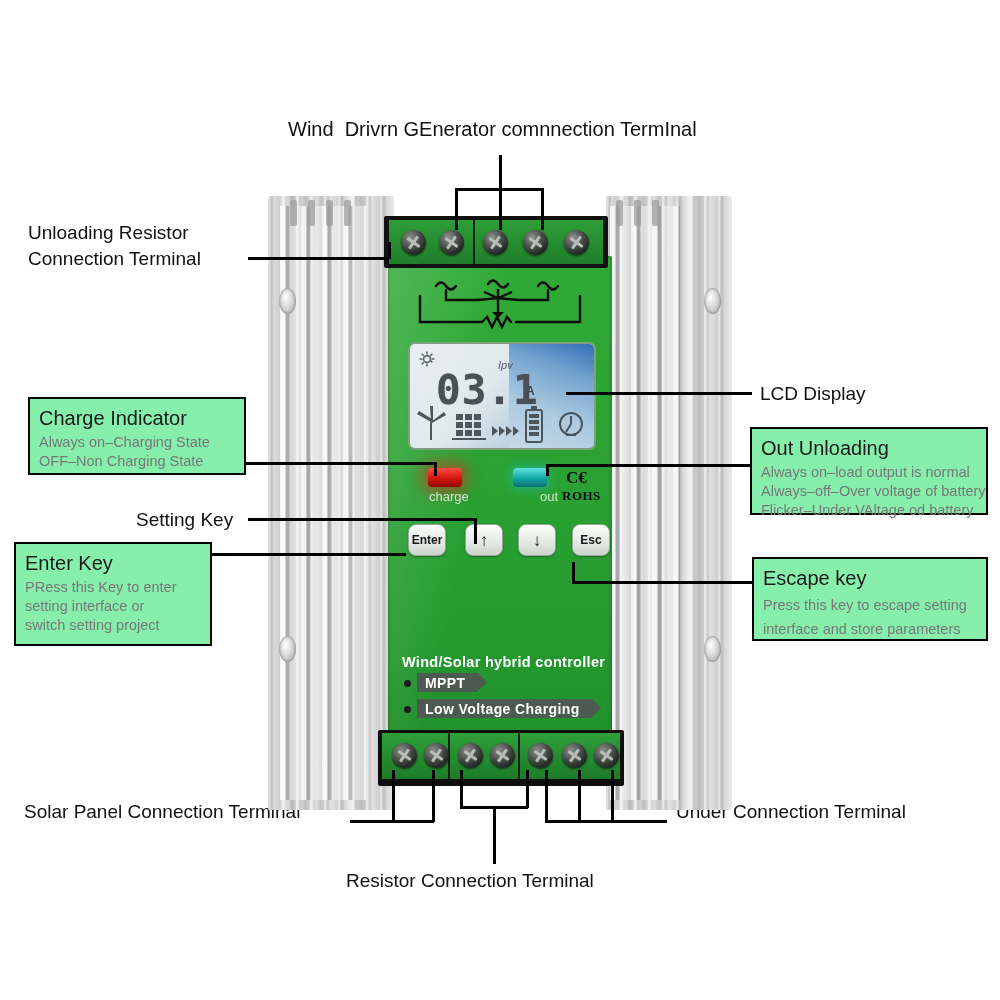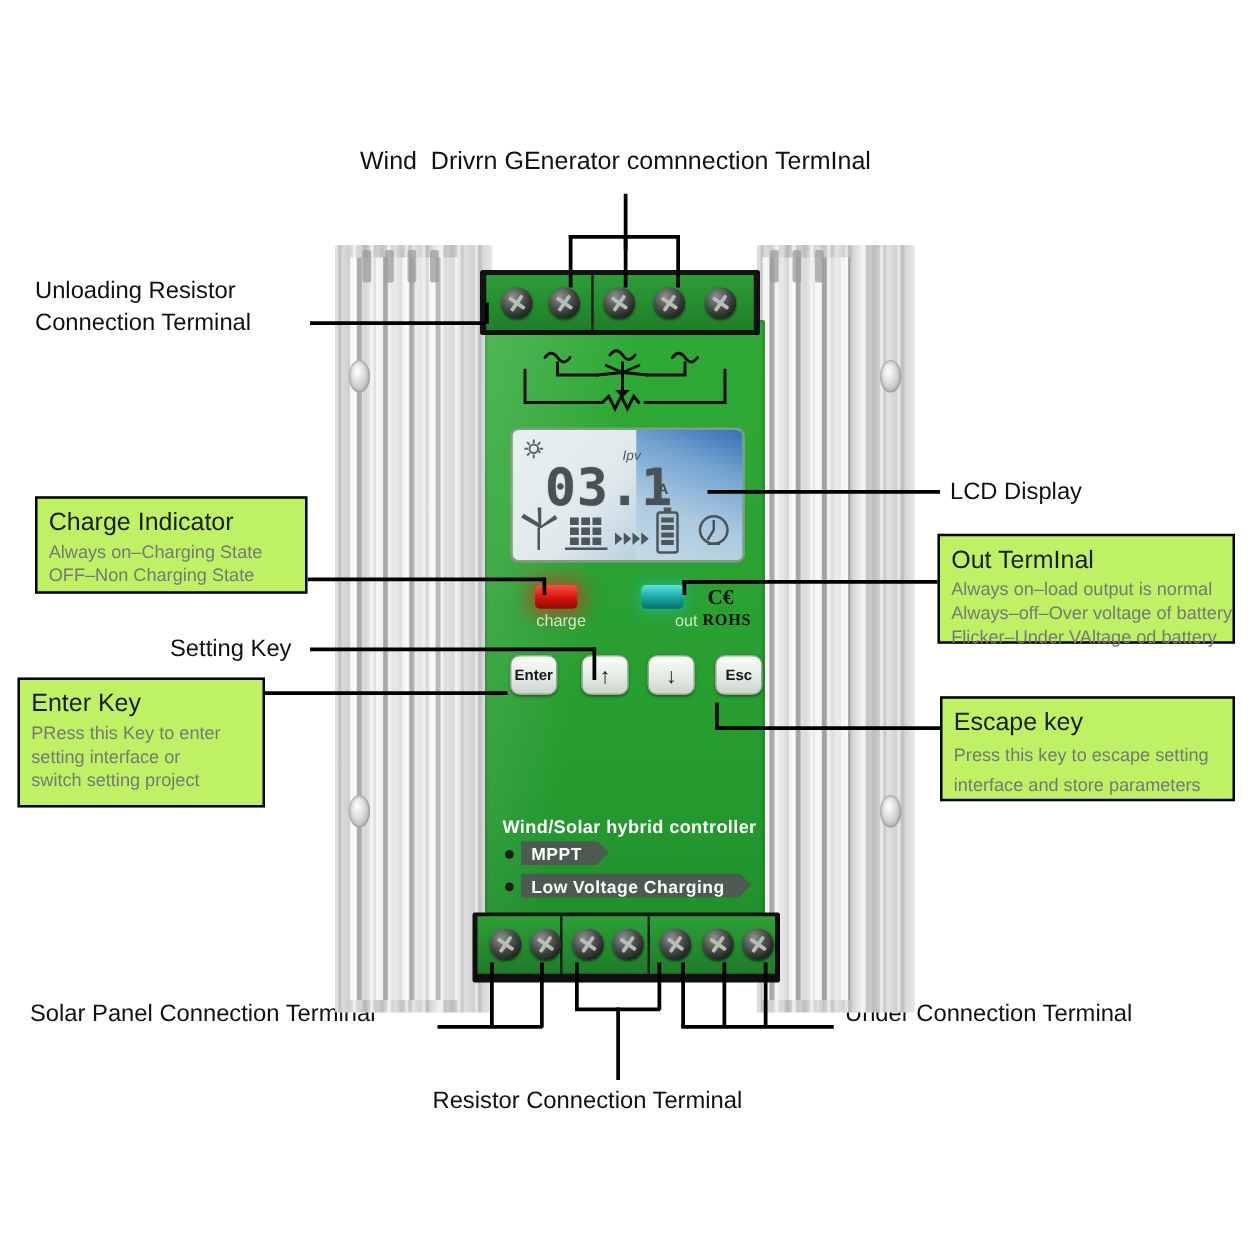--- a/index.html
+++ b/index.html
@@ -5,21 +5,21 @@
   html,body{margin:0;padding:0;background:#fff;}
   body{width:1000px;height:1000px;position:relative;overflow:hidden;
        font-family:"Liberation Sans", sans-serif;color:#111;}
 
   .stage{position:absolute;left:0;top:0;width:1000px;height:1000px;padding-left:29px;}
 
   
   .callout{position:absolute;font-size:19px;color:#111;line-height:26px;white-space:pre;}
 
   
-  .box{position:absolute;border:2.5px solid #000;background:#bef264;box-sizing:border-box;
+  .box{position:absolute;border:2.5px solid #000;background:#86efac;box-sizing:border-box;
        padding:6px 9px 8px 9px;z-index:40;}
   .box .bt{font-size:20px;color:#1a1a1a;line-height:26px;margin-bottom:2px;}
   .box .bl{font-size:14.5px;color:#777;line-height:19px;white-space:nowrap;}
   .box.spaced .bl{line-height:24px;}
 
   
   .ln{position:absolute;background:#000;z-index:30;}
   .lnh{height:2.5px;}
   .lnv{width:2.5px;}
 
@@ -365,21 +365,21 @@
     <div class="bl">PRess this Key to enter</div>
     <div class="bl">setting interface or</div>
     <div class="bl">switch setting project</div>
   </div>
   <div class="ln lnh" style="left:210px;top:553px;width:196px;"></div>
 
   <div class="callout" style="left:760px;top:381px;">LCD Display</div>
   <div class="ln lnh" style="left:566px;top:392px;width:186px;"></div>
 
   <div class="box" style="left:750px;top:427px;width:238px;height:88px;">
-    <div class="bt">Out TermInal</div>
+    <div class="bt">Out Unloading</div>
     <div class="bl">Always on–load output is normal</div>
     <div class="bl">Always–off–Over voltage of battery</div>
     <div class="bl">Flicker–Under VAltage od battery</div>
   </div>
   <div class="ln lnh" style="left:546px;top:464px;width:206px;"></div>
   <div class="ln lnv" style="left:546px;top:464px;height:12px;"></div>
 
   <div class="box spaced" style="left:752px;top:557px;width:236px;height:84px;">
     <div class="bt">Escape key</div>
     <div class="bl">Press this key to escape setting</div>

